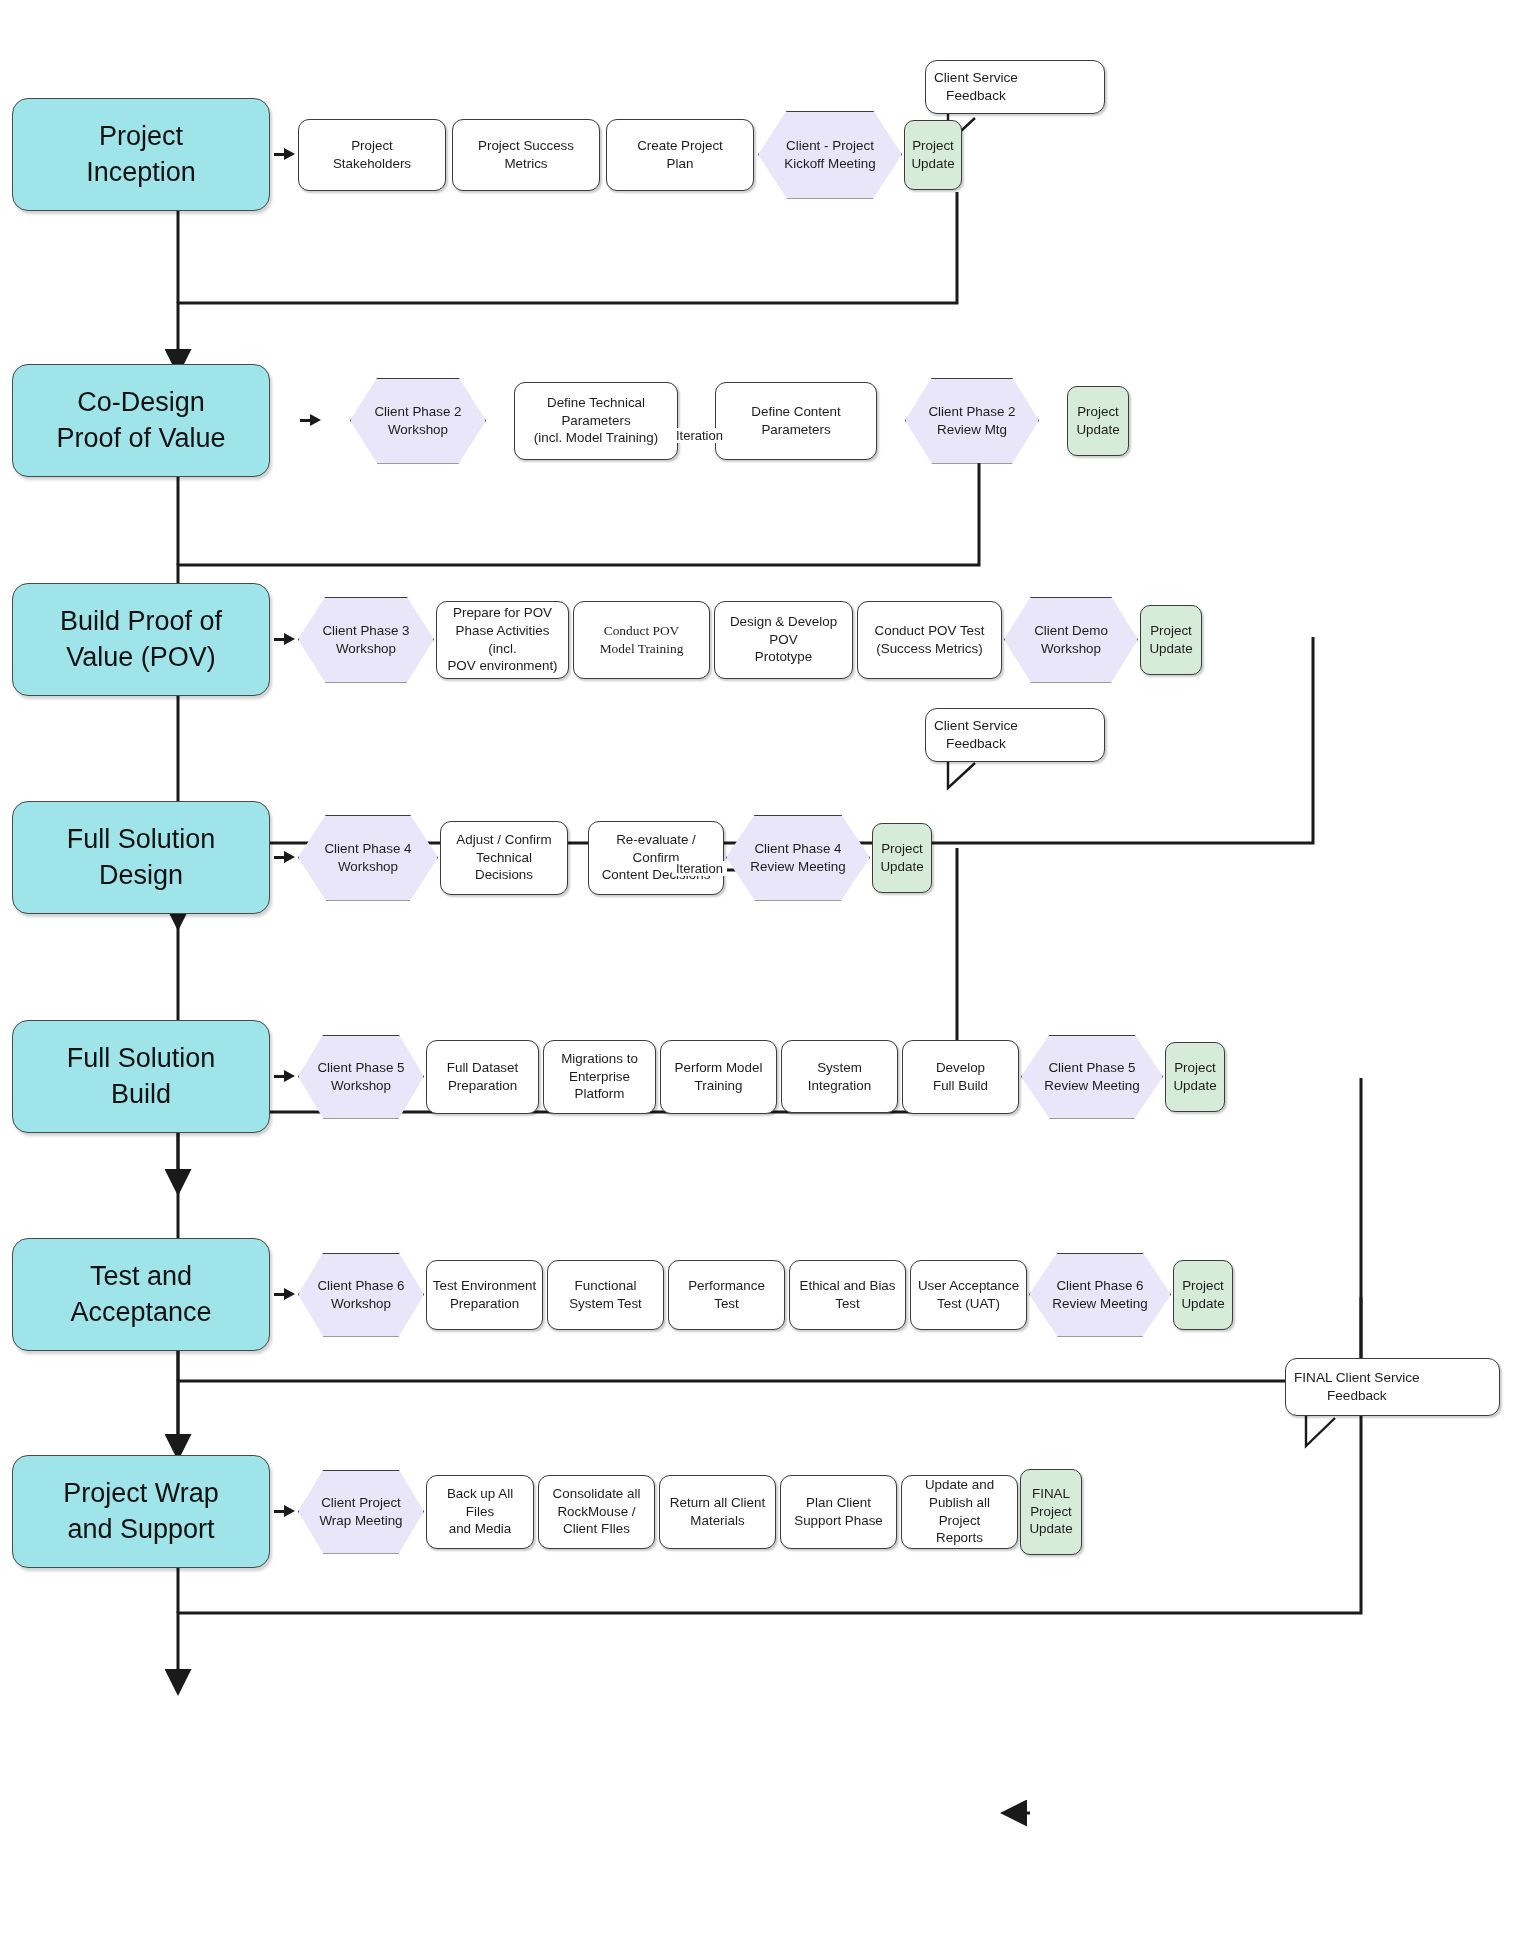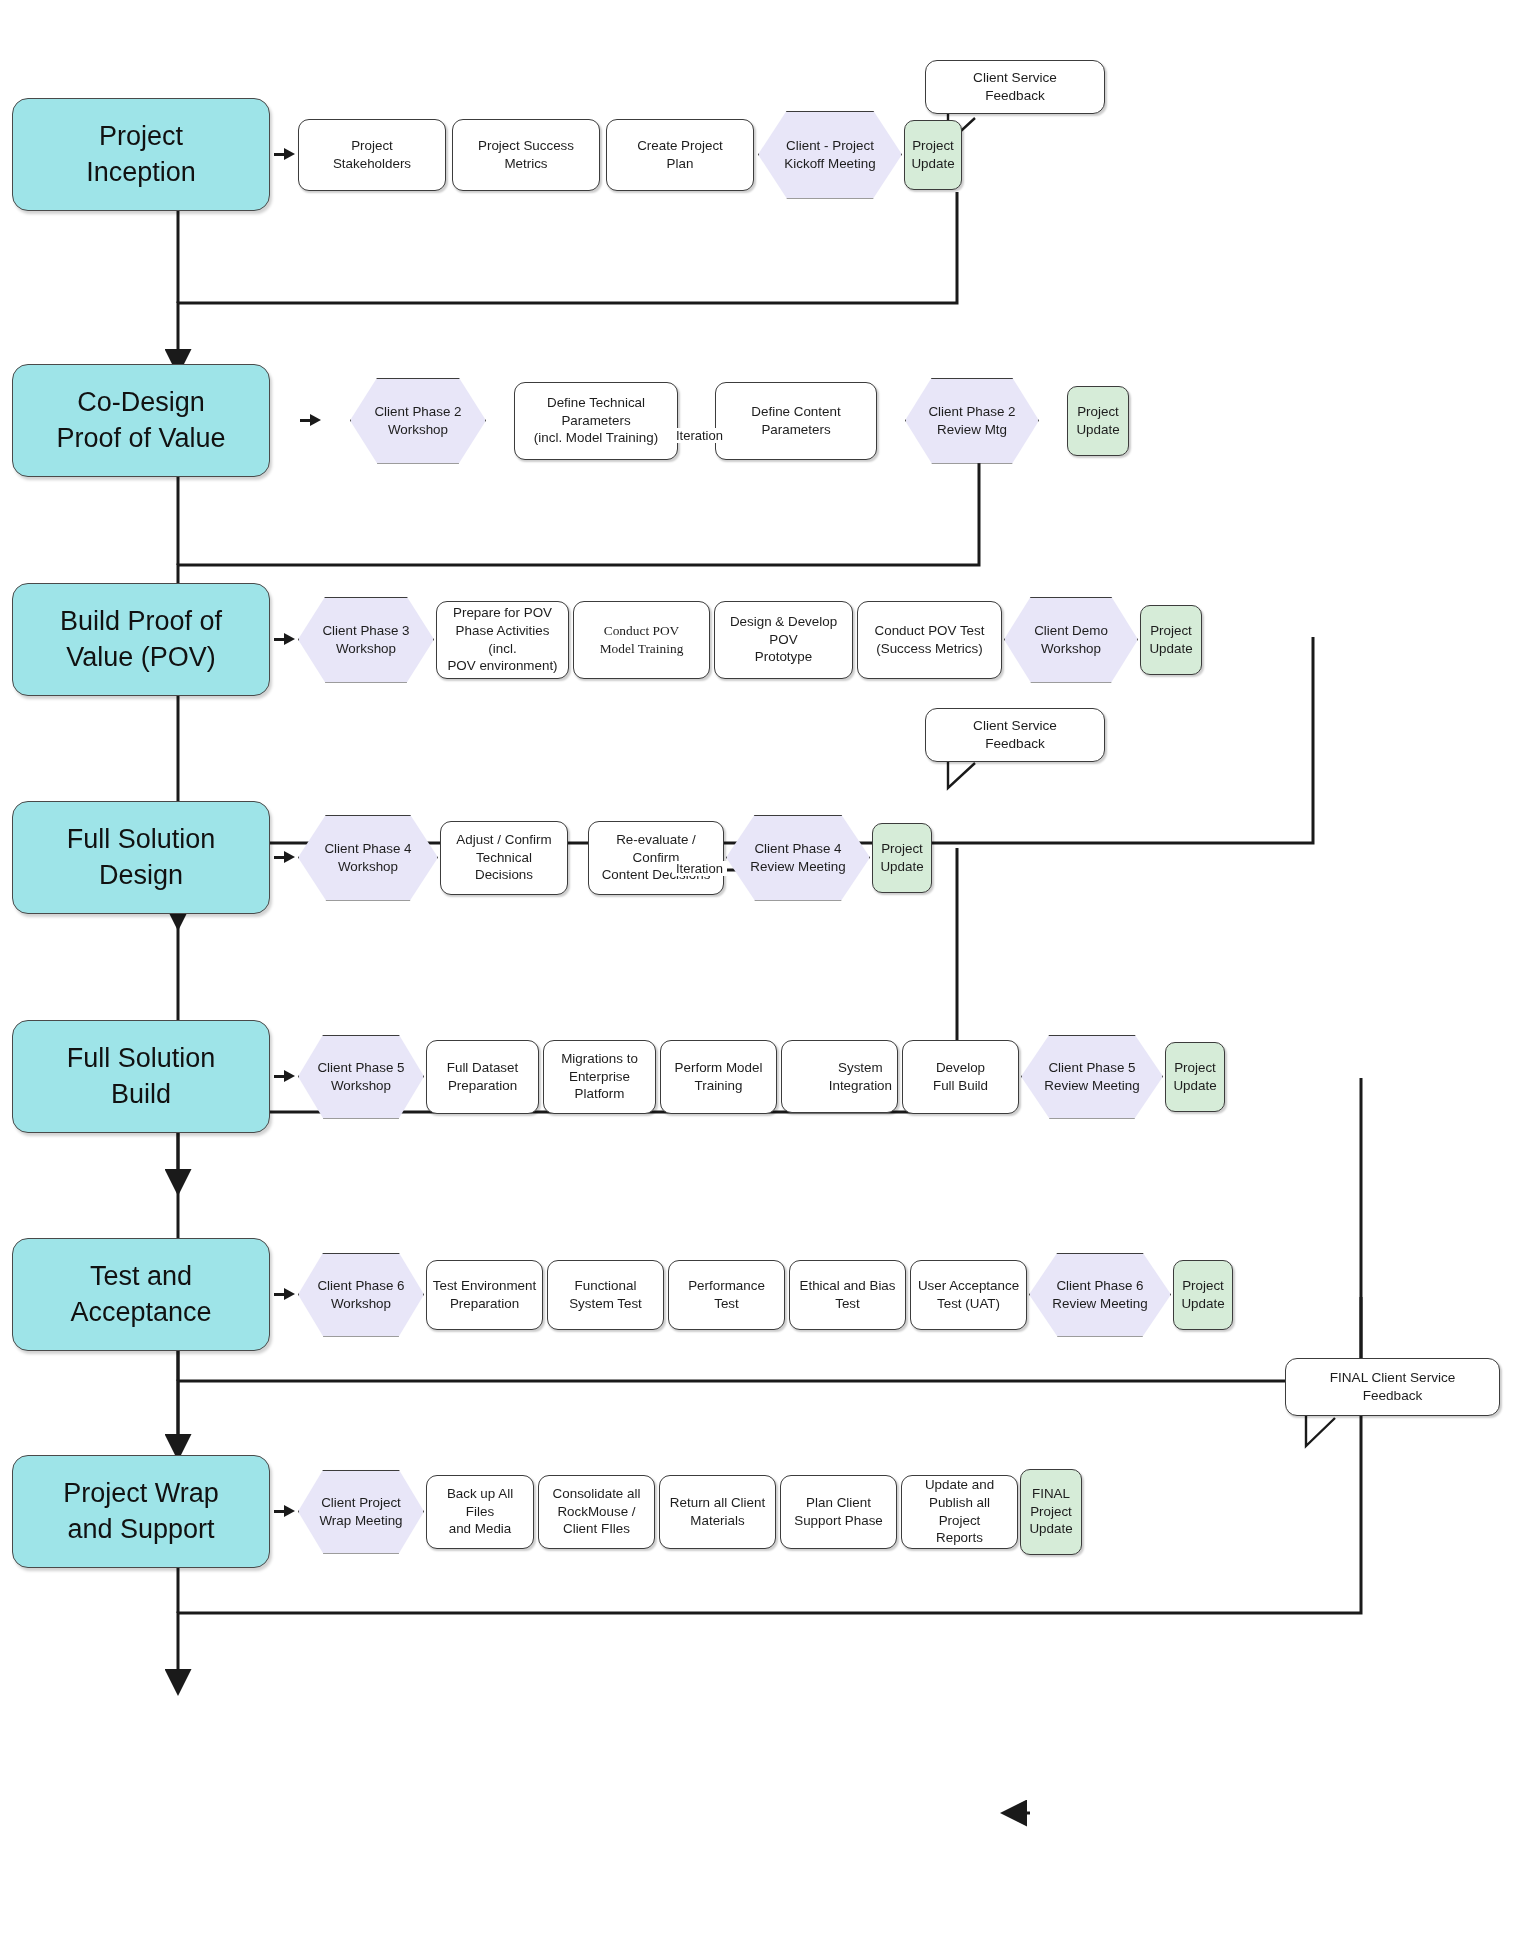--- a/index.html
+++ b/index.html
@@ -126,21 +126,20 @@
     padding: 3px 4px;
   }
   
   .callout {
     position: absolute;
     background: #ffffff;
     border: 1.5px solid #3c3c3c;
     border-radius: 12px;
     display: flex;
     align-items: center;
-    justify-content: center;
     text-align: center;
     font-size: 13.6px;
     line-height: 1.35;
     color: #1d1d1d;
     box-shadow: 1.5px 2px 2px rgba(0,0,0,0.2);
     padding: 5px 8px;
   }
   .iter-label {
     position: absolute;
     font-size: 13px;
@@ -415,21 +414,21 @@
         <span>Enterprise</span><br>
         <span>Platform</span>
       </div>
     </div>
     <div class="step" style="width:117px;height:74px;margin-left:4px;">
       <div>
         <span>Perform Model</span><br>
         <span>Training</span>
       </div>
     </div>
-    <div class="step" style="width:117px;height:73px;margin-left:4px;justify-content:flex-end;">
+    <div class="step" style="width:117px;height:73px;margin-left:4px;">
       <div>
         <span>System</span><br>
         <span>Integration</span>
       </div>
     </div>
     <div class="step" style="width:117px;height:74px;margin-left:4px;">
       <div>
         <span>Develop</span><br>
         <span>Full Build</span>
       </div>

